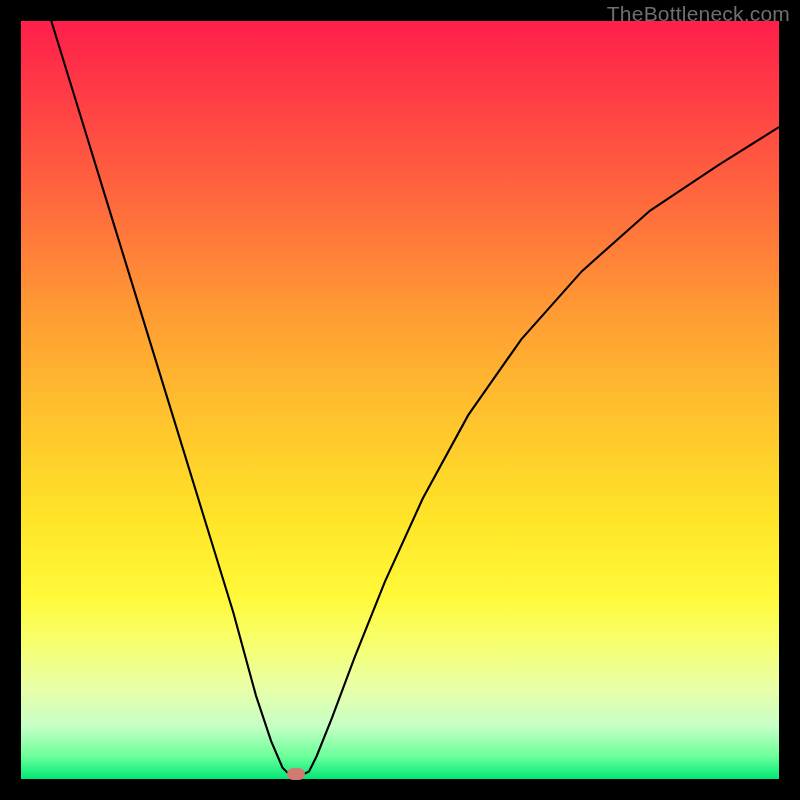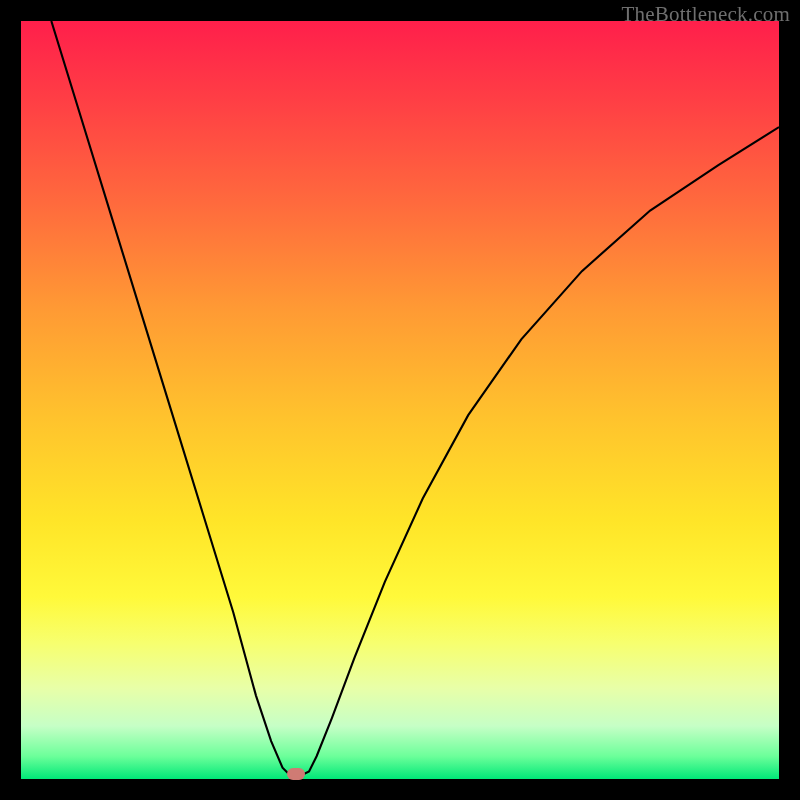--- a/index.html
+++ b/index.html
@@ -9,21 +9,20 @@
     height: 800px;
     background: #000;
     font-family: Arial, Helvetica, sans-serif;
     overflow: hidden;
   }
   .frame {
     position: relative;
     width: 800px;
     height: 800px;
     background: #000;
-    font-family: Liberation Serif, serif;
   }
   .plot {
     position: absolute;
     left: 21px;
     top: 21px;
     width: 758px;
     height: 758px;
     background: linear-gradient(
       to bottom,
       #ff1f4b 0%,

